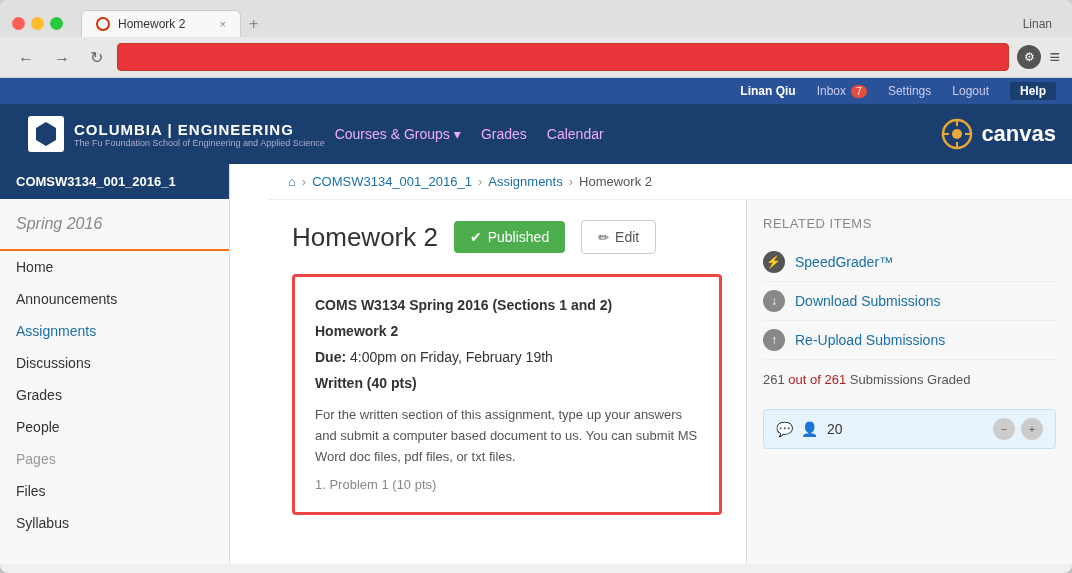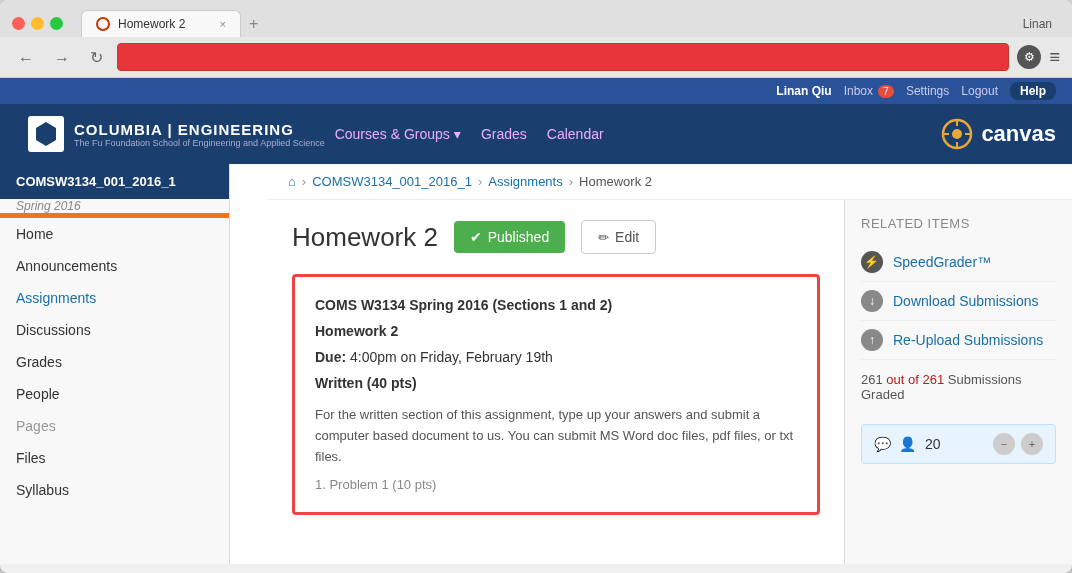--- a/index.html
+++ b/index.html
@@ -39,33 +39,33 @@
     .logo-title { font-size: 15px; font-weight: bold; letter-spacing: 1px; }
     .logo-subtitle { font-size: 9px; color: #aac; }
     .nav-links { display: flex; align-items: center; gap: 20px; }
     .nav-link { color: #f0abfc; font-size: 14px; text-decoration: none; cursor: pointer; text-align: right; }
     .nav-link.has-dropdown { display: flex; align-items: center; gap: 4px; }
     .canvas-logo { display: flex; align-items: center; gap: 8px; margin-left: 20px; }
     .canvas-icon { width: 32px; height: 32px; }
     .canvas-text { color: white; font-size: 22px; font-weight: bold; }
 
     
-    .user-bar { background: #2a5298; padding: 4px 16px; display: flex; align-items: center; justify-content: flex-end; gap: 12px; }
+    .user-bar { background: #2a5298; padding: 4px 16px; display: flex; align-items: center; justify-content: flex-end; gap: 21px; }
     .user-bar-link { color: #cce; font-size: 12px; text-decoration: none; cursor: pointer; }
     .user-bar-link.bold { font-weight: bold; color: white; }
     .inbox-badge { background: #e74c3c; color: white; border-radius: 10px; padding: 1px 5px; font-size: 10px; margin-left: 2px; }
-    .help-btn { background: #1a3f6f; color: white; border: none; padding: 2px 10px; border-radius: 8px; font-size: 12px; font-weight: bold; cursor: pointer; }
+    .help-btn { background: #1a3f6f; color: white; border: none; padding: 2px 10px; border-radius: 2px; font-size: 12px; font-weight: bold; cursor: pointer; }
 
     
     .content-wrapper { display: flex; min-height: 400px; gap: 38px; }
 
     
     .sidebar { width: 230px; background: #f8f8f8; border-right: 1px solid #ddd; padding: 0; flex-shrink: 0; }
     .sidebar-course { background: #1a3f6f; color: white; padding: 10px 16px; font-size: 13px; font-weight: bold; }
-    .sidebar-semester { padding: 0 16px; font-size: 12px; color: #888; font-style: italic; border-bottom: 5px solid #f97316; }
+    .sidebar-semester { padding: 16px 16px; font-size: 16px; color: #888; font-style: italic; border-bottom: 2px solid #f97316; }
     .sidebar-item { padding: 8px 16px; font-size: 14px; color: #333; cursor: pointer; display: block; text-decoration: none; }
     .sidebar-item.active { color: #1a6fa8; font-weight: 500; }
     .sidebar-item.muted { color: #999; }
 
     
     .breadcrumb-bar { padding: 10px 20px; background: white; display: flex; align-items: center; gap: 6px; font-size: 13px; color: #555; border-bottom: 1px solid #eee; }
     .breadcrumb-link { color: #1a6fa8; text-decoration: none; cursor: pointer; }
     .breadcrumb-sep { color: #999; }
 
     
@@ -80,21 +80,21 @@
     .assignment-box { border: 3px solid #ef4444; border-radius: 4px; padding: 20px; background: white; }
     .assign-course { font-size: 14px; color: #333; margin-bottom: 10px; }
     .assign-name { font-size: 14px; color: #333; margin-bottom: 10px; }
     .assign-due { font-size: 14px; color: #333; margin-bottom: 10px; }
     .assign-due strong, .assign-pts strong, .assign-course strong, .assign-name strong { font-weight: bold; }
     .assign-pts { font-size: 14px; color: #333; margin-bottom: 14px; }
     .assign-desc { font-size: 13px; color: #555; line-height: 1.6; }
     .assign-problem { font-size: 13px; color: #888; margin-top: 10px; }
 
     
-    .right-panel { width: 228px; background: #f8f8f8; border-left: 1px solid #ddd; padding: 16px; flex-shrink: 0; }
+    .right-panel { width: 326px; background: #f8f8f8; border-left: 1px solid #ddd; padding: 16px; flex-shrink: 0; }
     .related-title { font-size: 13px; color: #888; font-weight: normal; margin-bottom: 12px; text-transform: uppercase; letter-spacing: 0.5px; }
     .related-item { display: flex; align-items: center; gap: 10px; padding: 8px 0; border-bottom: 1px solid #eee; cursor: pointer; color: #1a6fa8; font-size: 14px; text-decoration: none; }
     .related-icon { width: 22px; height: 22px; border-radius: 50%; background: #ddd; display: flex; align-items: center; justify-content: center; font-size: 12px; flex-shrink: 0; }
     .speedgrader-icon { background: #555; color: white; }
     .download-icon { background: #888; color: white; }
     .reupload-icon { background: #888; color: white; }
 
     .graded-text { padding: 12px 0; font-size: 13px; color: #555; }
     .graded-highlight { color: #b91c1c; }
 

